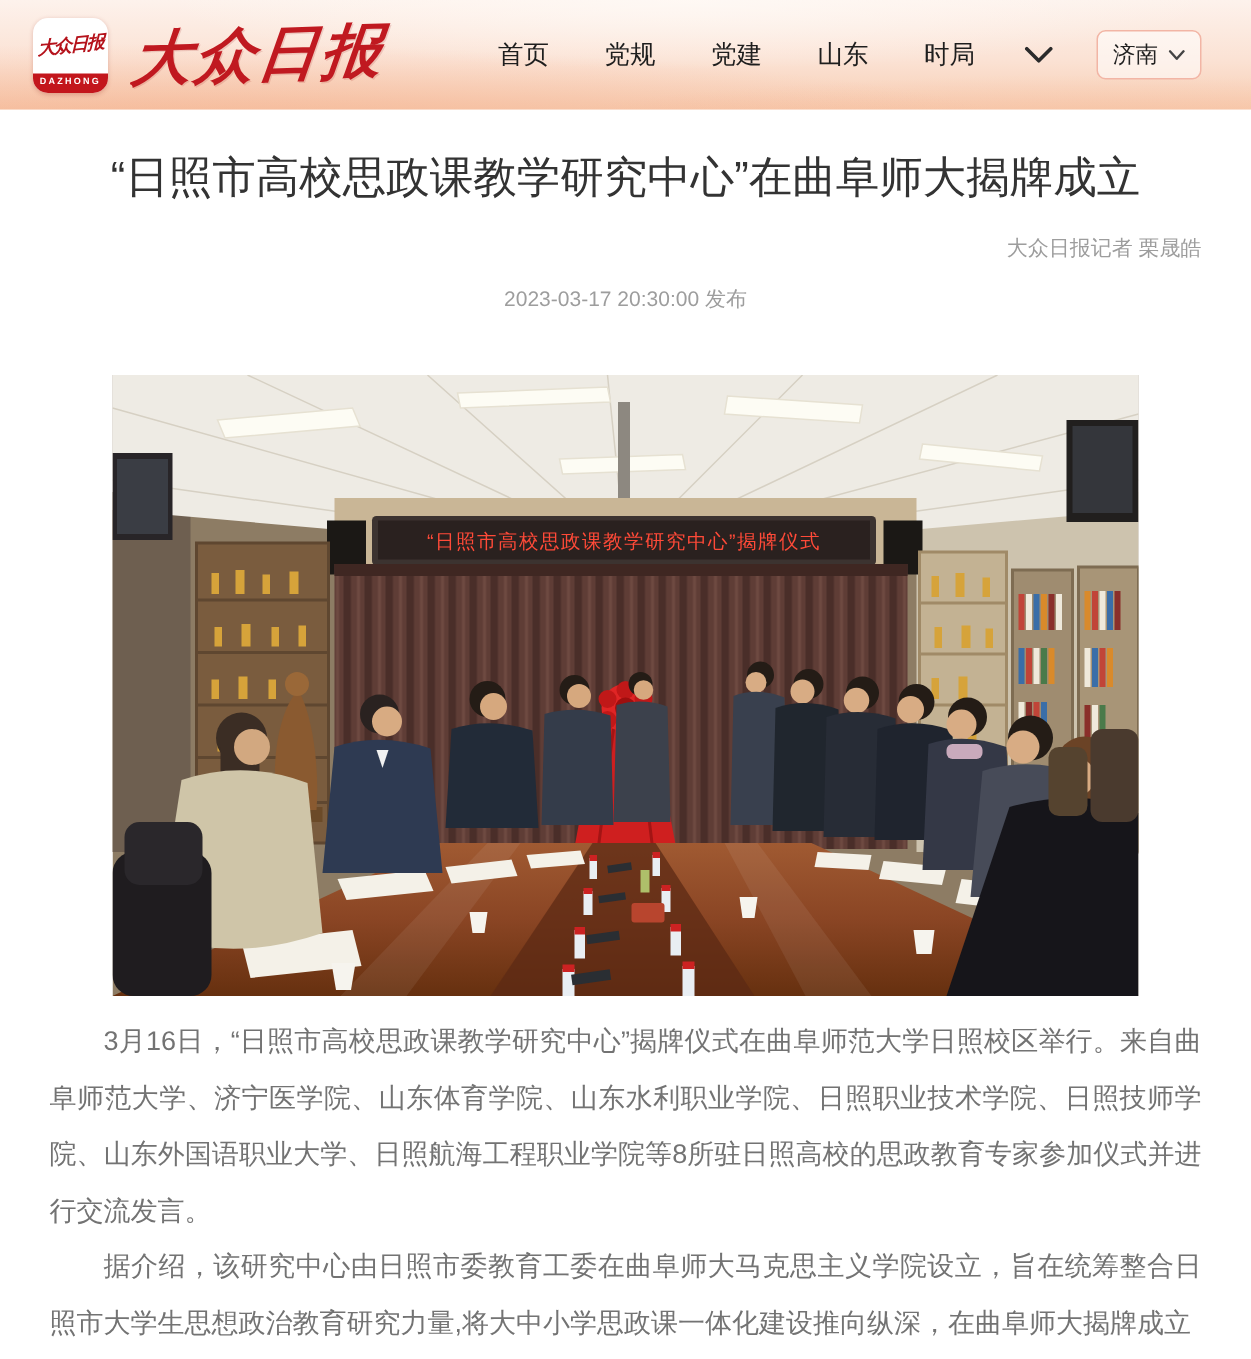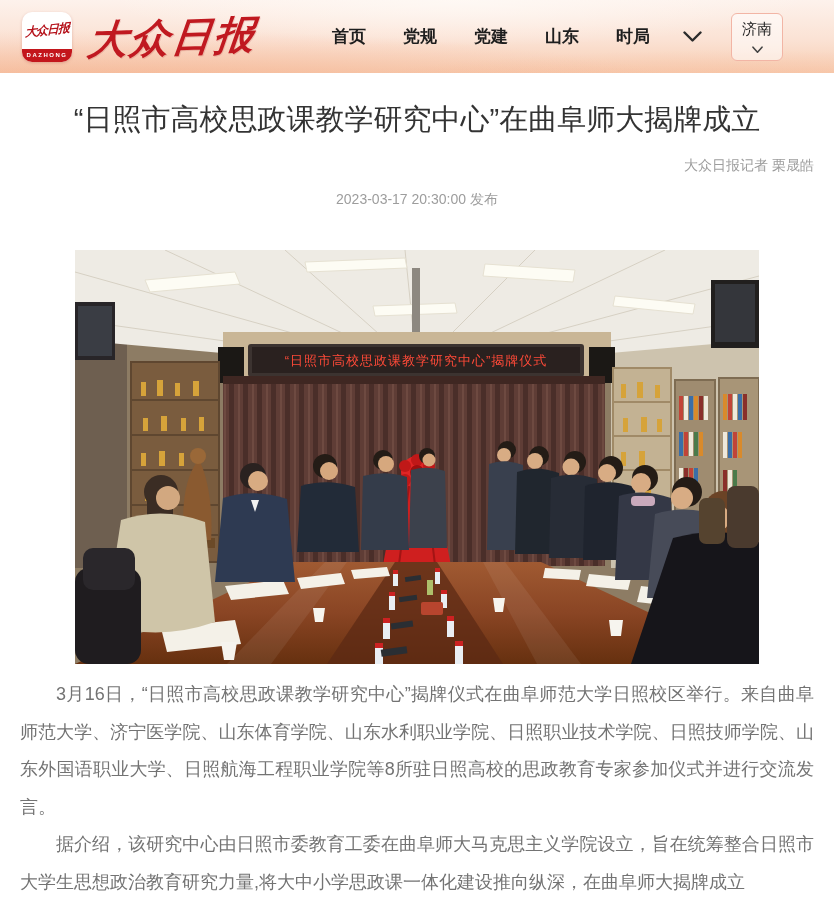--- a/index.html
+++ b/index.html
@@ -41,35 +41,35 @@
     font-weight: bold;
   }
   .logo-wordmark {
     margin-left: 16px;
     font-family: "DejaVu Serif", serif; font-style: italic; font-weight: bold;
     font-size: 40px; line-height: 1; color: #c01920;
     transform: skewX(-8deg) rotate(-2deg);
     letter-spacing: 2px; white-space: nowrap;
     text-shadow: 1px 1px 0 rgba(160,20,20,.15);
   }
-  .main-nav { display: flex; align-items: flex-end; margin-left: 76px; gap: 37px; font-weight: bold; }
+  .main-nav { display: flex; align-items: flex-end; margin-left: 76px; gap: 37px; }
   .nav-item {
     font-size: 17px; color: #1e1e1e; text-decoration: none; cursor: pointer;
     white-space: nowrap;
   }
   .nav-more { margin-left: 33px; cursor: pointer; display: flex; align-items: center; }
   .city-box {
     margin-left: 29px; cursor: pointer;
     display: flex; align-items: center; gap: 7px;
     padding: 6px 10px; border: 1px solid #f2b5a5; border-radius: 6px;
     background: rgba(255,255,255,.55);
-    font-size: 15px; color: #222; flex-direction: column;
+    font-size: 15px; color: #222;
   }
   
-  .article { padding: 0 20px; }
+  .article { padding: 0 33px; }
   .article-title {
     margin-top: 24px;
     text-align: center;
     font-size: 29px; font-weight: 400; line-height: 44px; color: #333;
   }
   .article-byline {
     margin-top: 16px; text-align: right;
     font-size: 14px; color: #9d9d9d;
   }
   .article-meta {

